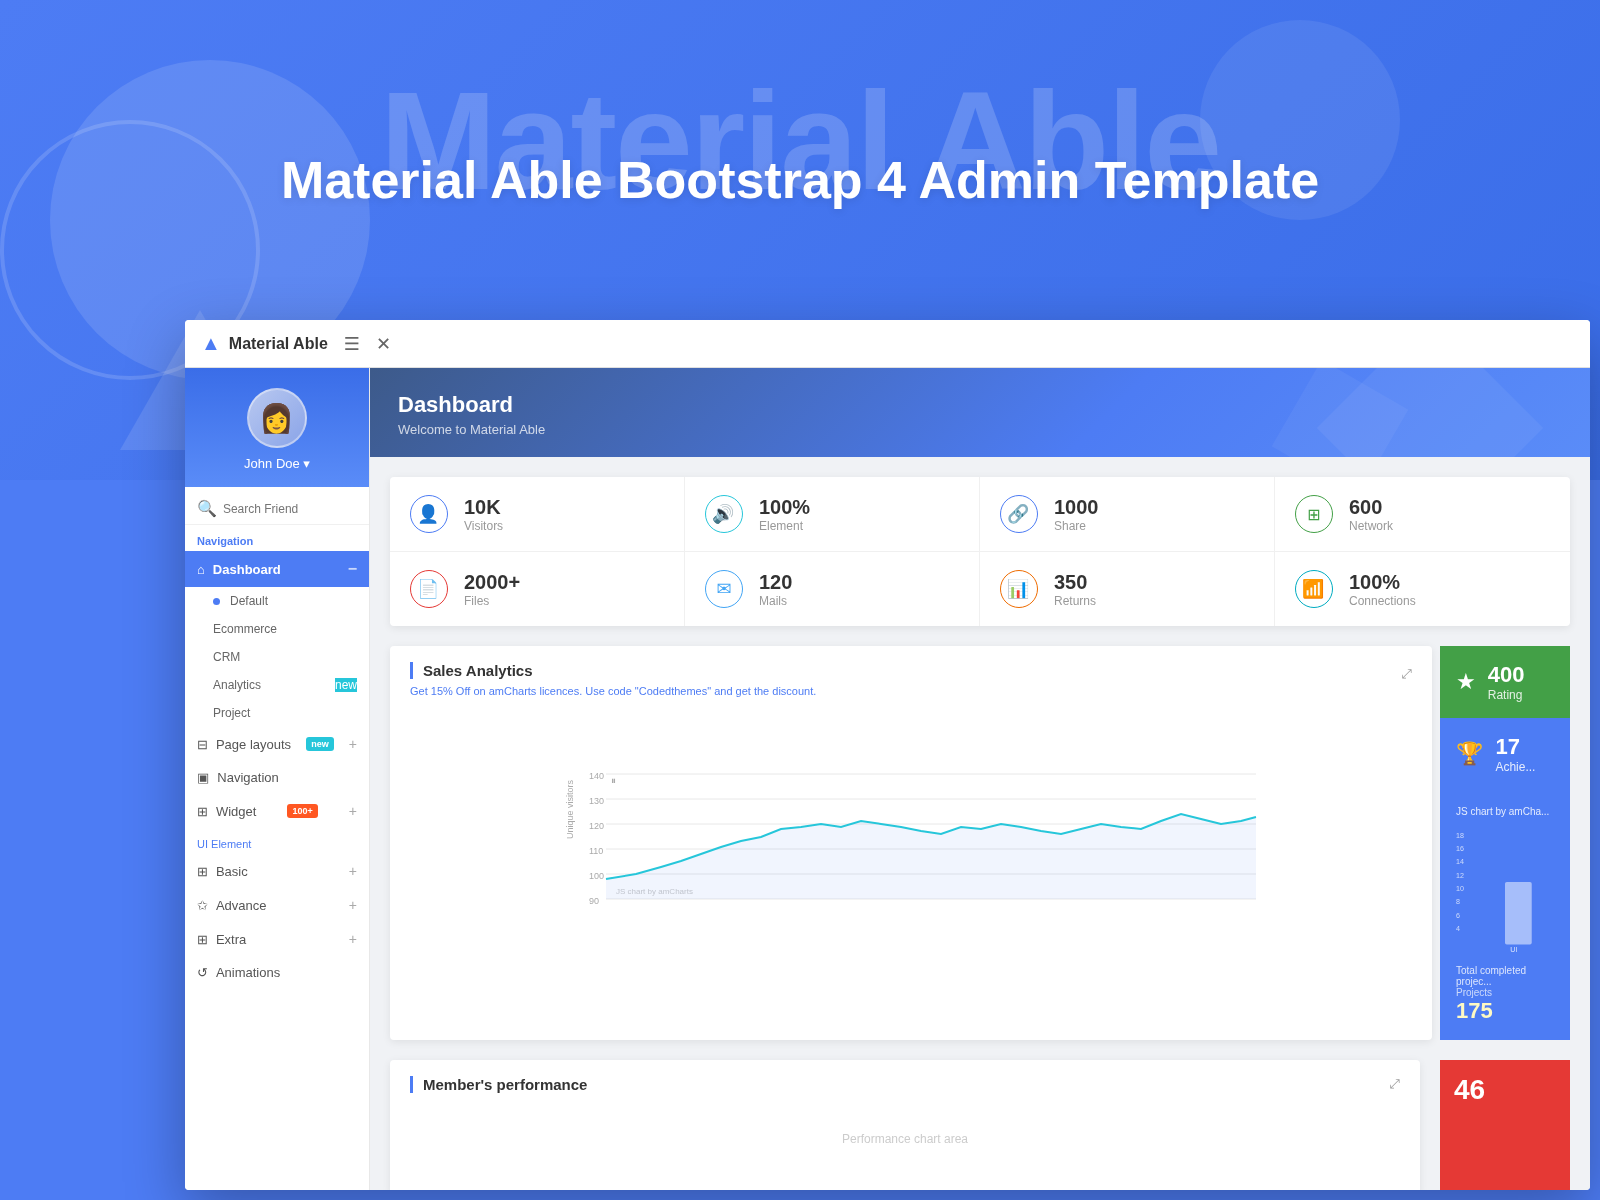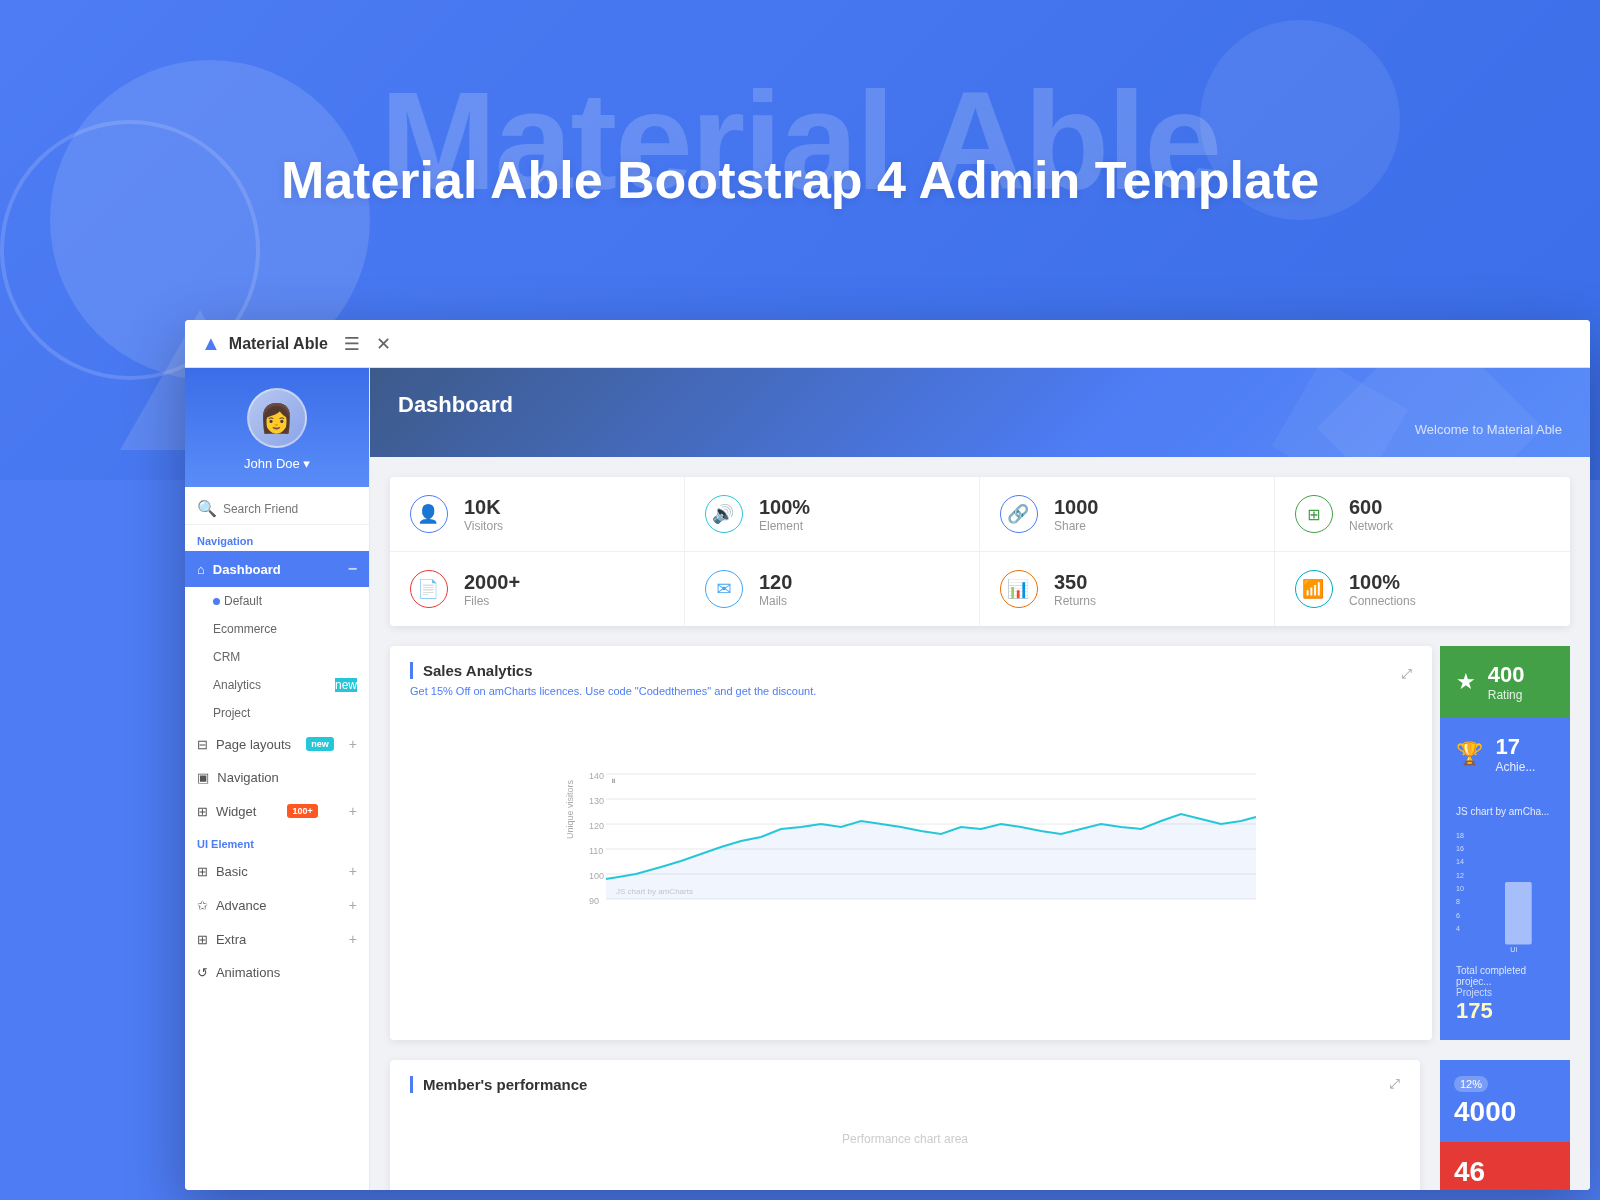--- a/index.html
+++ b/index.html
@@ -209,21 +209,21 @@
       font-size: 14px;
       color: #aaa;
     }
     .sidebar-sub-item {
       padding: 7px 12px 7px 28px;
       font-size: 12px;
       color: #666;
       cursor: pointer;
       display: flex;
       align-items: center;
-      gap: 4px;
+      gap: 10px;
     }
     .sidebar-sub-item.has-new {
       display: flex;
       align-items: center;
       justify-content: space-between;
     }
     .dot { width: 7px; height: 7px; border-radius: 50%; background: #4d7cf4; flex-shrink: 0; }
 
     
     .content-area {
@@ -258,21 +258,20 @@
     }
     .content-header h1 {
       color: #fff;
       font-size: 22px;
       font-weight: 600;
     }
     .content-header p {
       color: rgba(255,255,255,0.75);
       font-size: 13px;
       margin-top: 4px;
-      text-align: right;
     }
 
     
     .stats-grid {
       display: grid;
       grid-template-columns: repeat(4, 1fr);
       gap: 0;
       background: #fff;
       margin: 20px 20px 0;
       border-radius: 4px;
@@ -453,21 +452,21 @@
     
     .content-area::-webkit-scrollbar { width: 4px; }
     .content-area::-webkit-scrollbar-thumb { background: #ccc; border-radius: 2px; }
     .sidebar::-webkit-scrollbar { width: 3px; }
     .sidebar::-webkit-scrollbar-thumb { background: #e0e0e0; }
 
     
     .bottom-section-label {
       padding: 10px 12px 4px;
       font-size: 11px;
-      font-weight: 700;
+      font-weight: 400;
       color: #4d7cf4;
     }
   </style>
 </head>
 <body>
 
 <div class="hero-bg">
   <div class="circle1"></div>
   <div class="circle2"></div>
   <div class="circle3"></div>
@@ -728,24 +727,20 @@
         <div class="perf-card">
           <div style="display:flex;align-items:flex-start;justify-content:space-between">
             <div class="perf-title">Member's performance</div>
             <span style="color:#999;font-size:13px;cursor:pointer">⤢</span>
           </div>
           <div style="height:80px;display:flex;align-items:center;justify-content:center;color:#ccc;font-size:12px">
             Performance chart area
           </div>
         </div>
         <div class="right-bottom">
-          <div class="rb-card-blue">
-            <span class="rb-badge">12%</span>
-            <div class="rb-value">4000</div>
-          </div>
           <div class="rb-card-red">
             <div class="rb-value">46</div>
           </div>
         </div>
       </div>
 
     </div>
   </div>
 </div>
 

